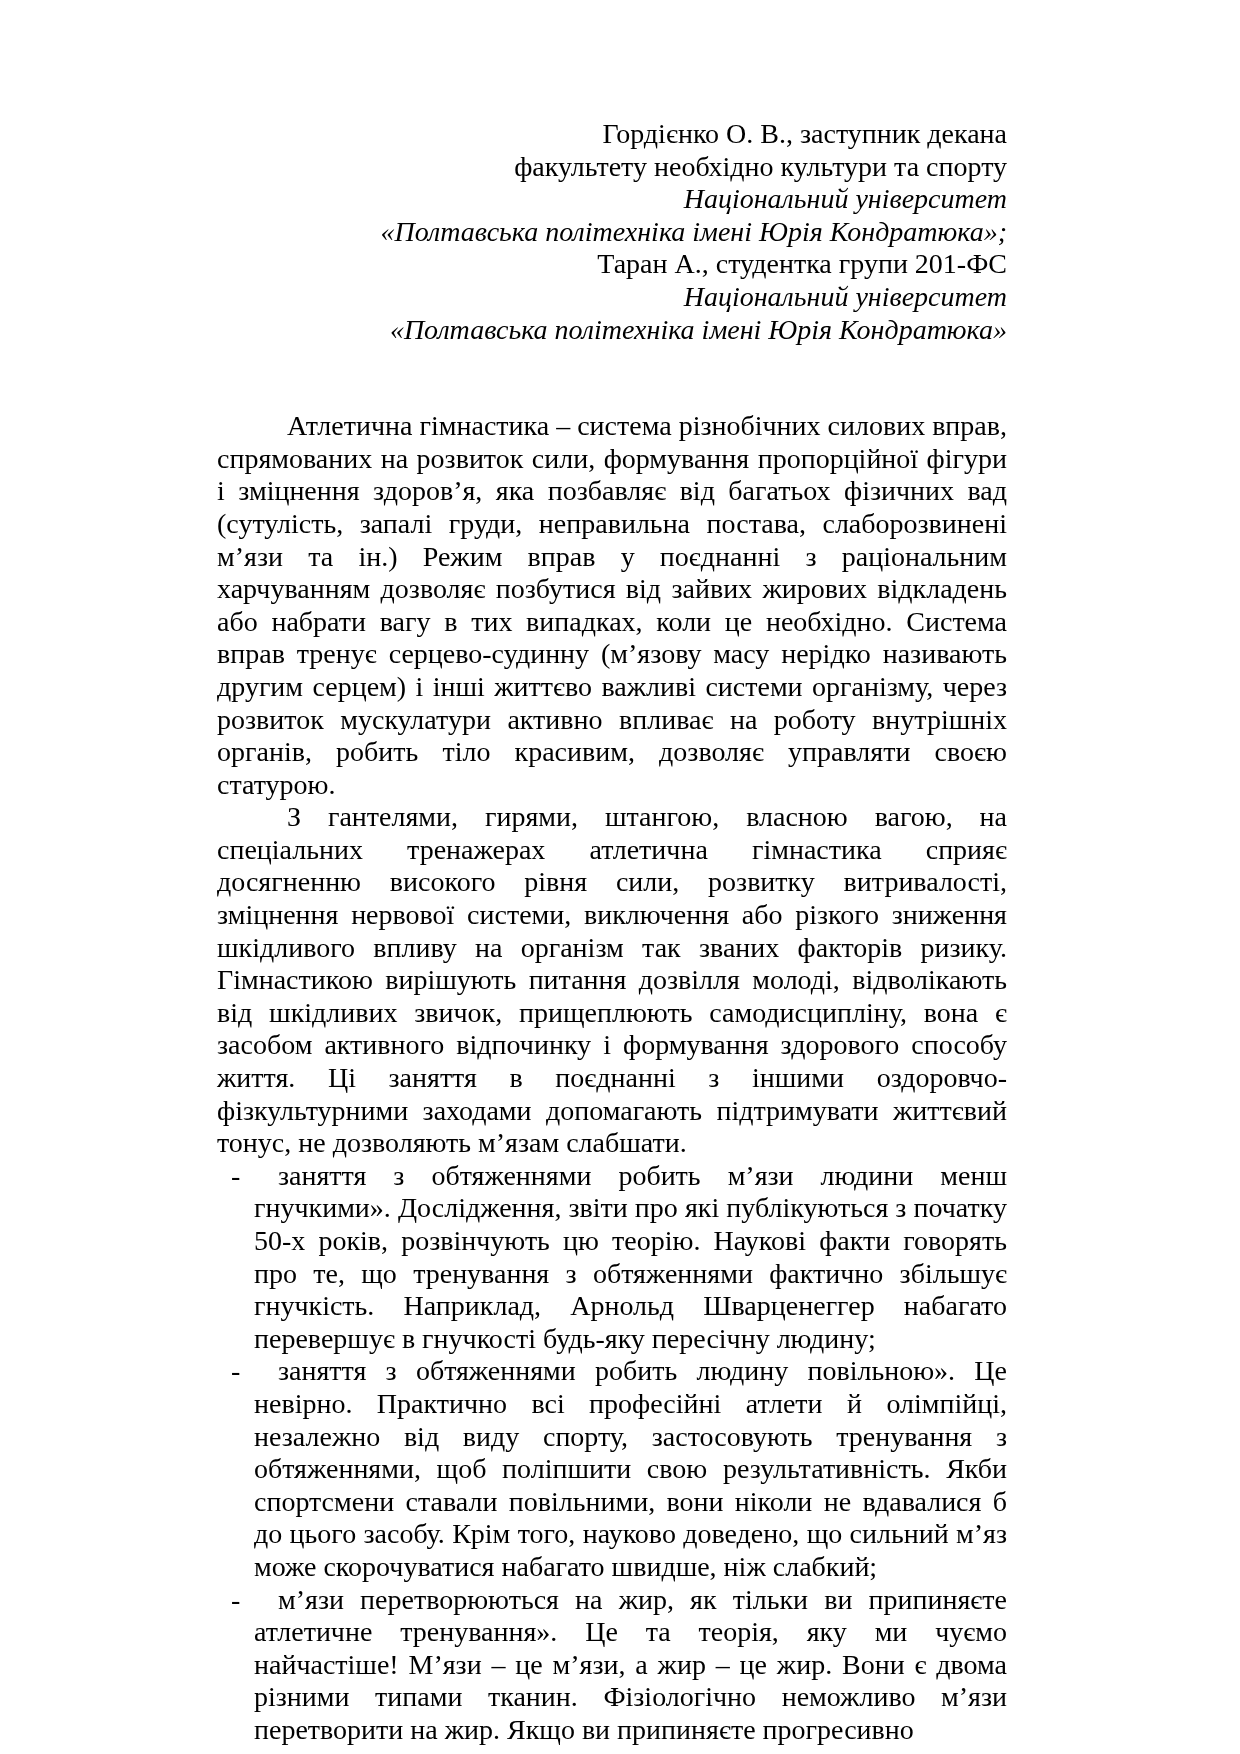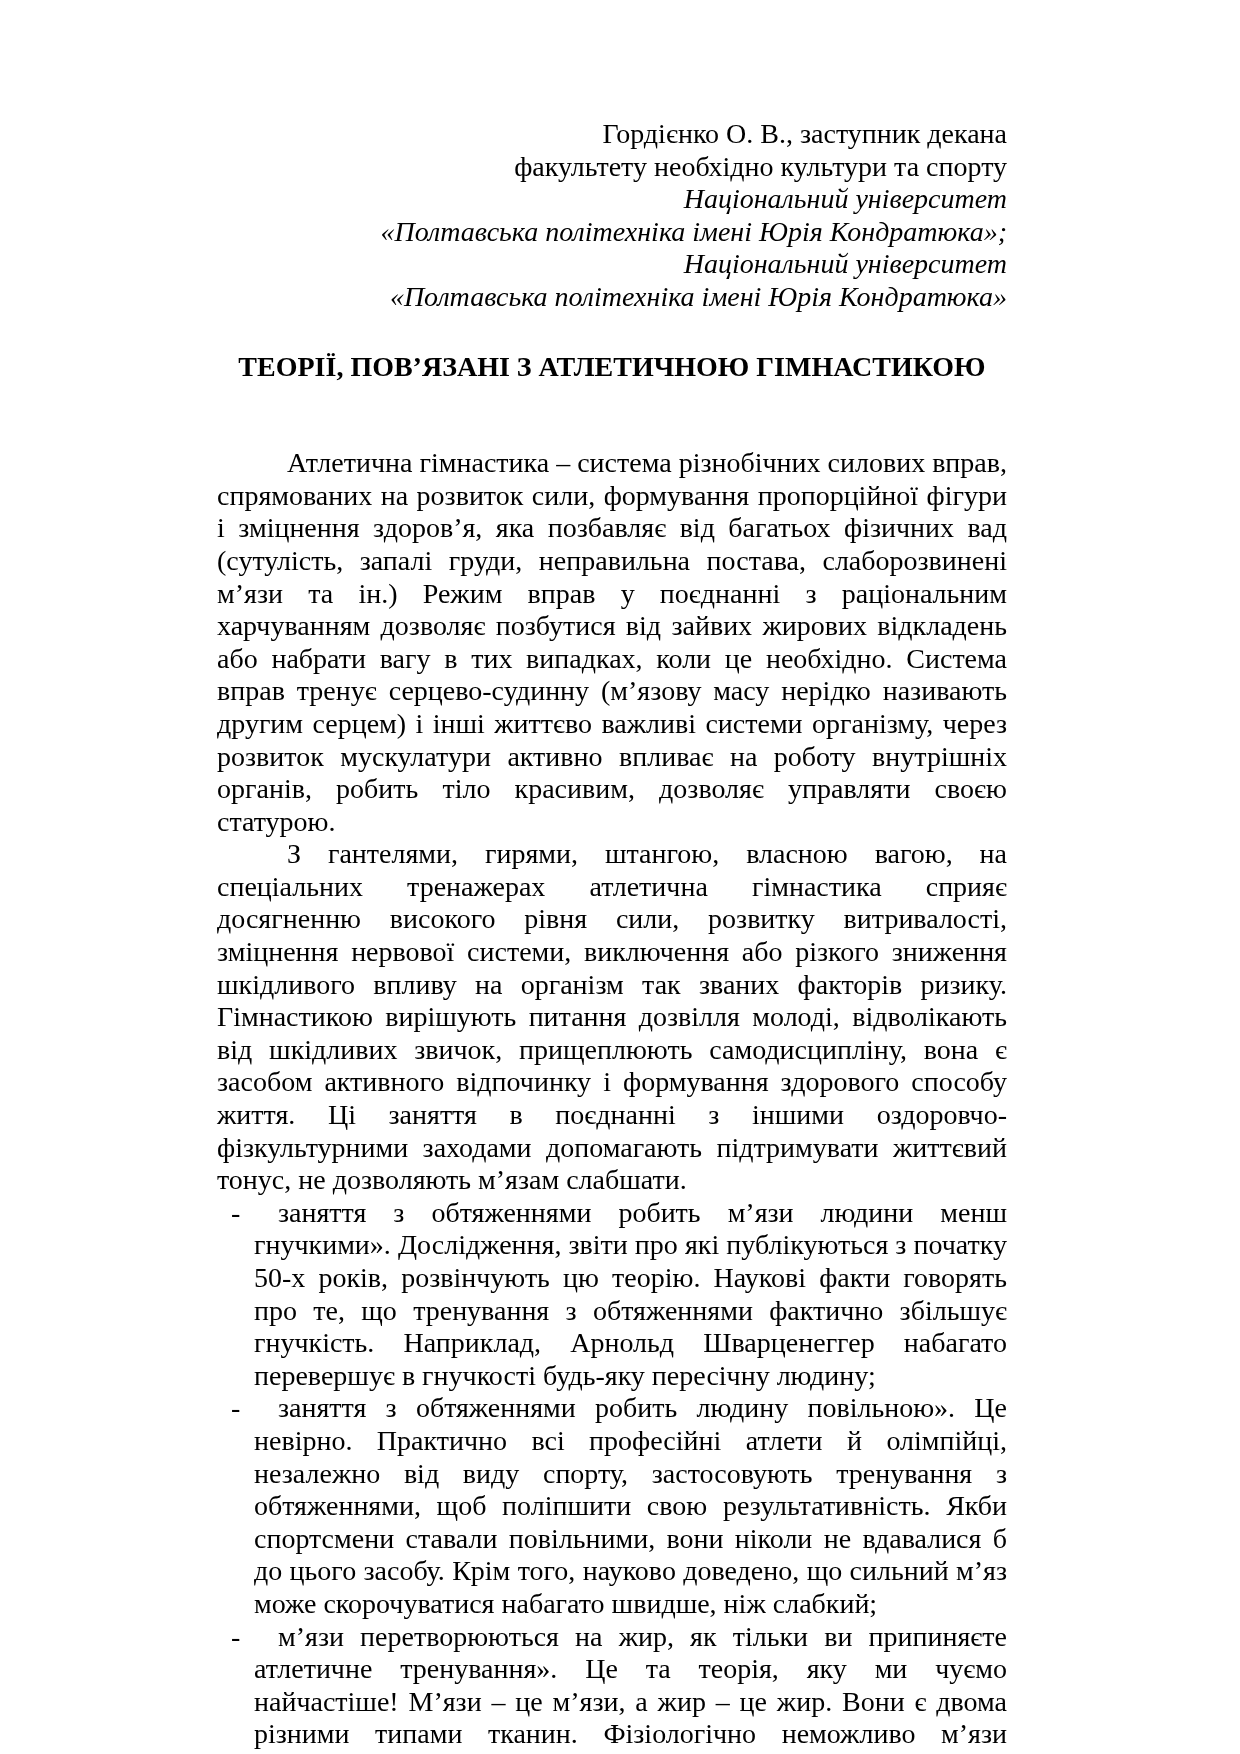--- a/index.html
+++ b/index.html
@@ -64,24 +64,24 @@
 </style>
 </head>
 <body>
 
 <div class="page">
   <div class="byline">
       <div class="byline-line">Гордієнко О. В., заступник декана</div>
       <div class="byline-line">факультету необхідно культури та спорту</div>
       <div class="byline-line italic">Національний університет</div>
       <div class="byline-line italic">«Полтавська політехніка імені Юрія Кондратюка»;</div>
+      <div class="byline-line">Таран А., студентка групи 201-ФС</div>
       <div class="byline-line italic">Національний університет</div>
       <div class="byline-line italic">«Полтавська політехніка імені Юрія Кондратюка»</div>
     </div>
-  <div class="doc-title">ТЕОРІЇ, ПОВ’ЯЗАНІ З АТЛЕТИЧНОЮ ГІМНАСТИКОЮ</div>
   <div class="content">
       <p class="para">Атлетична гімнастика – система різнобічних силових вправ, спрямованих на розвиток сили, формування пропорційної фігури і зміцнення здоров’я, яка позбавляє від багатьох фізичних вад (сутулість, запалі груди, неправильна постава, слаборозвинені м’язи та ін.) Режим вправ у поєднанні з раціональним харчуванням дозволяє позбутися від зайвих жирових відкладень або набрати вагу в тих випадках, коли це необхідно. Система вправ тренує серцево-судинну (м’язову масу нерідко називають другим серцем) і інші життєво важливі системи організму, через розвиток мускулатури активно впливає на роботу внутрішніх органів, робить тіло красивим, дозволяє управляти своєю статурою.</p>
       <p class="para">З гантелями, гирями, штангою, власною вагою, на спеціальних тренажерах атлетична гімнастика сприяє досягненню високого рівня сили, розвитку витривалості, зміцнення нервової системи, виключення або різкого зниження шкідливого впливу на організм так званих факторів ризику. Гімнастикою вирішують питання дозвілля молоді, відволікають від шкідливих звичок, прищеплюють самодисципліну, вона є засобом активного відпочинку і формування здорового способу життя. Ці заняття в поєднанні з іншими оздоровчо-фізкультурними заходами допомагають підтримувати життєвий тонус, не дозволяють м’язам слабшати.</p>
       <div class="list-item"><span class="marker">-</span><span>заняття з обтяженнями робить м’язи людини менш гнучкими». Дослідження, звіти про які публікуються з початку 50-х років, розвінчують цю теорію. Наукові факти говорять про те, що тренування з обтяженнями фактично збільшує гнучкість. Наприклад, Арнольд Шварценеггер набагато перевершує в гнучкості будь-яку пересічну людину;</span></div>
       <div class="list-item"><span class="marker">-</span><span>заняття з обтяженнями робить людину повільною». Це невірно. Практично всі професійні атлети й олімпійці, незалежно від виду спорту, застосовують тренування з обтяженнями, щоб поліпшити свою результативність. Якби спортсмени ставали повільними, вони ніколи не вдавалися б до цього засобу. Крім того, науково доведено, що сильний м’яз може скорочуватися набагато швидше, ніж слабкий;</span></div>
       <div class="list-item"><span class="marker">-</span><span>м’язи перетворюються на жир, як тільки ви припиняєте атлетичне тренування». Це та теорія, яку ми чуємо найчастіше! М’язи – це м’язи, а жир – це жир. Вони є двома різними типами тканин. Фізіологічно неможливо м’язи перетворити на жир. Якщо ви припиняєте прогресивно</span></div>
     </div>
   <div class="page-number">117</div>
 </div>
 

